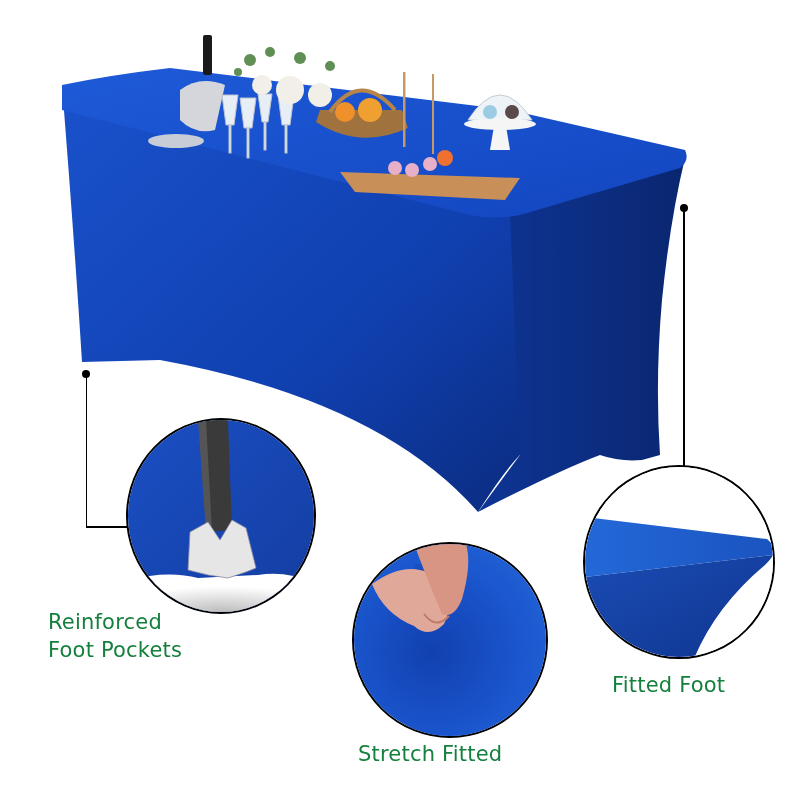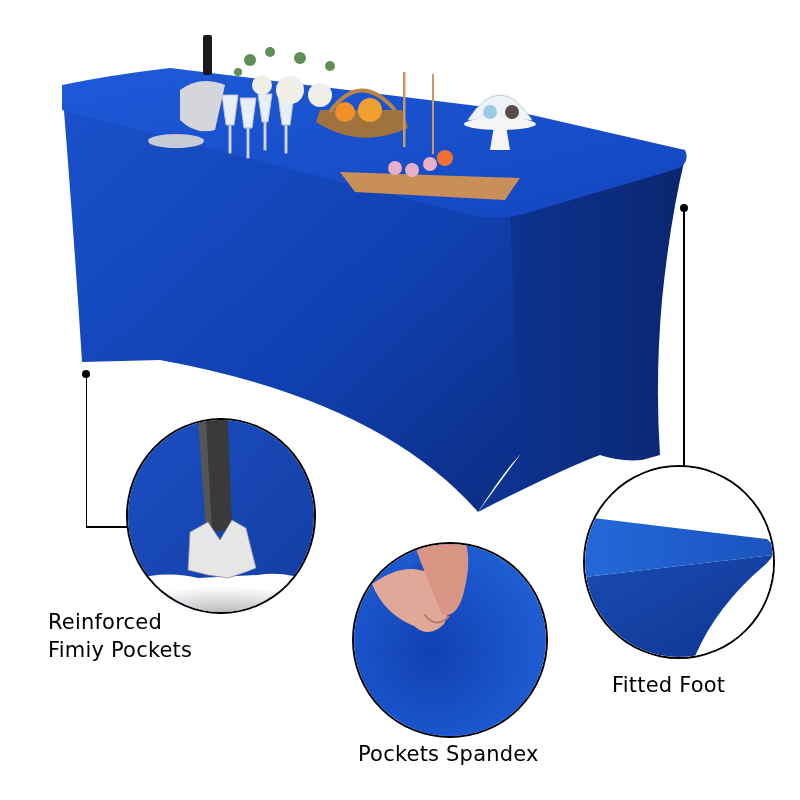--- a/index.html
+++ b/index.html
@@ -1,18 +1,18 @@
 <!DOCTYPE html>
 <html><head>
 <meta charset="utf-8">
 <style>
   html, body { margin:0; padding:0; background:#ffffff; }
   body { width:800px; height:800px; position:relative; overflow:hidden; font-family:"DejaVu Sans", sans-serif; }
   .abs { position:absolute; }
-  .label { position:absolute; color:#000000; font-size:21px; line-height:28px; letter-spacing:0.2px; }
+  .label { position:absolute; color:#15803d; font-size:21px; line-height:28px; letter-spacing:0.2px; }
   .circle { position:absolute; border:2px solid #000; border-radius:50%; overflow:hidden; box-sizing:border-box; background:#fff; }
   .dot { position:absolute; width:8px; height:8px; border-radius:50%; background:#000; }
   .vline { position:absolute; width:1.5px; background:#000; }
   .hline { position:absolute; height:1.5px; background:#000; }
 </style>
 </head>
 <body>
 
 <svg class="abs" style="left:0;top:0" width="800" height="800" viewBox="0 0 800 800">
   <defs>
@@ -141,16 +141,16 @@
         </linearGradient>
     </defs>
     <rect width="192" height="194" fill="#ffffff"></rect>
     <path d="M0,50 L182,72 Q190,78 188,88 L0,110 Z" fill="url(#fcTop)"></path>
     <path d="M0,110 L188,88 Q186,92 180,98 Q130,140 108,194 L0,194 Z" fill="url(#fcSide)"></path>
   </svg>
 </div>
 
 <div class="label" style="left:48px;top:608px">
   <div>Reinforced</div>
-  <div>Fimiy Pockets</div>
+  <div>Foot Pockets</div>
 </div>
 <div class="label" style="left:612px;top:671px">Fitted Foot</div>
-<div class="label" style="left:358px;top:740px">Pockets Spandex</div>
+<div class="label" style="left:358px;top:740px">Stretch Fitted</div>
 
 </body></html>

